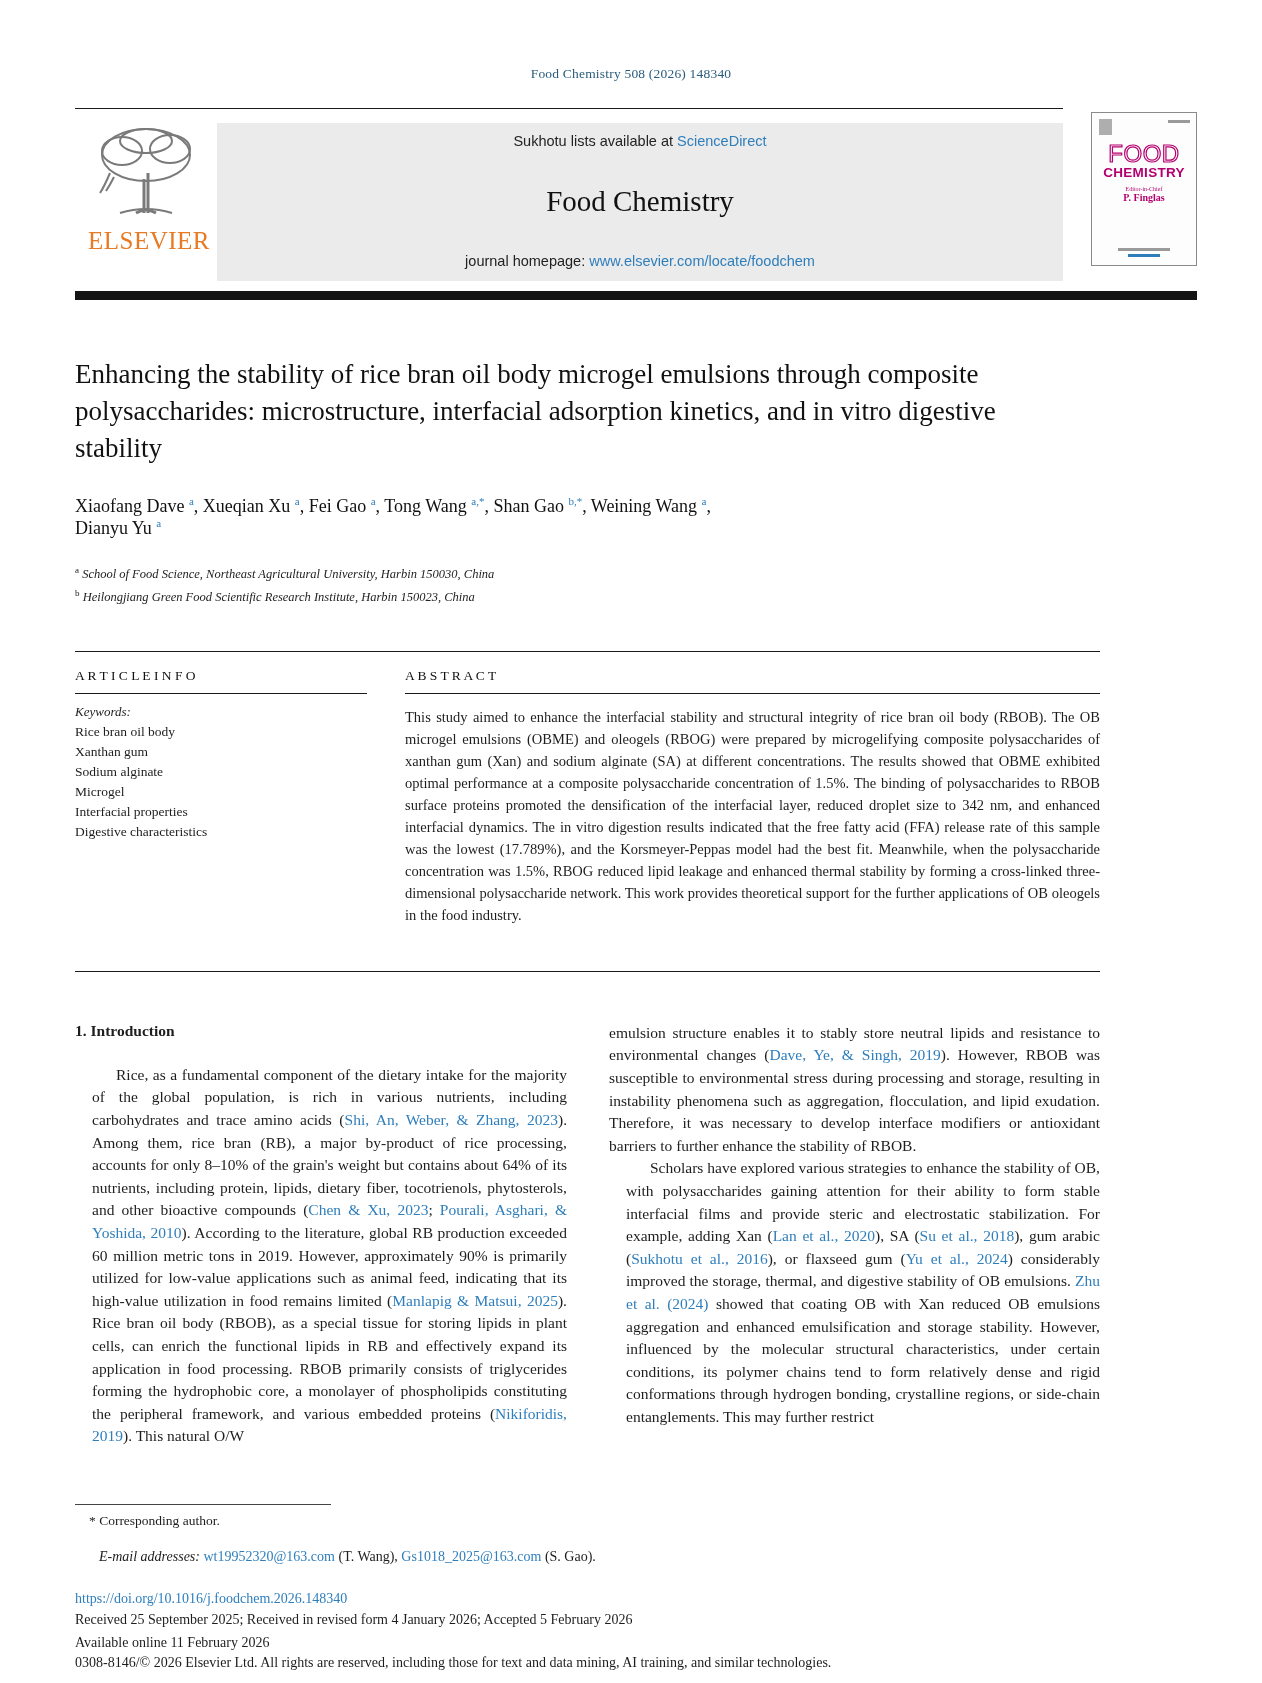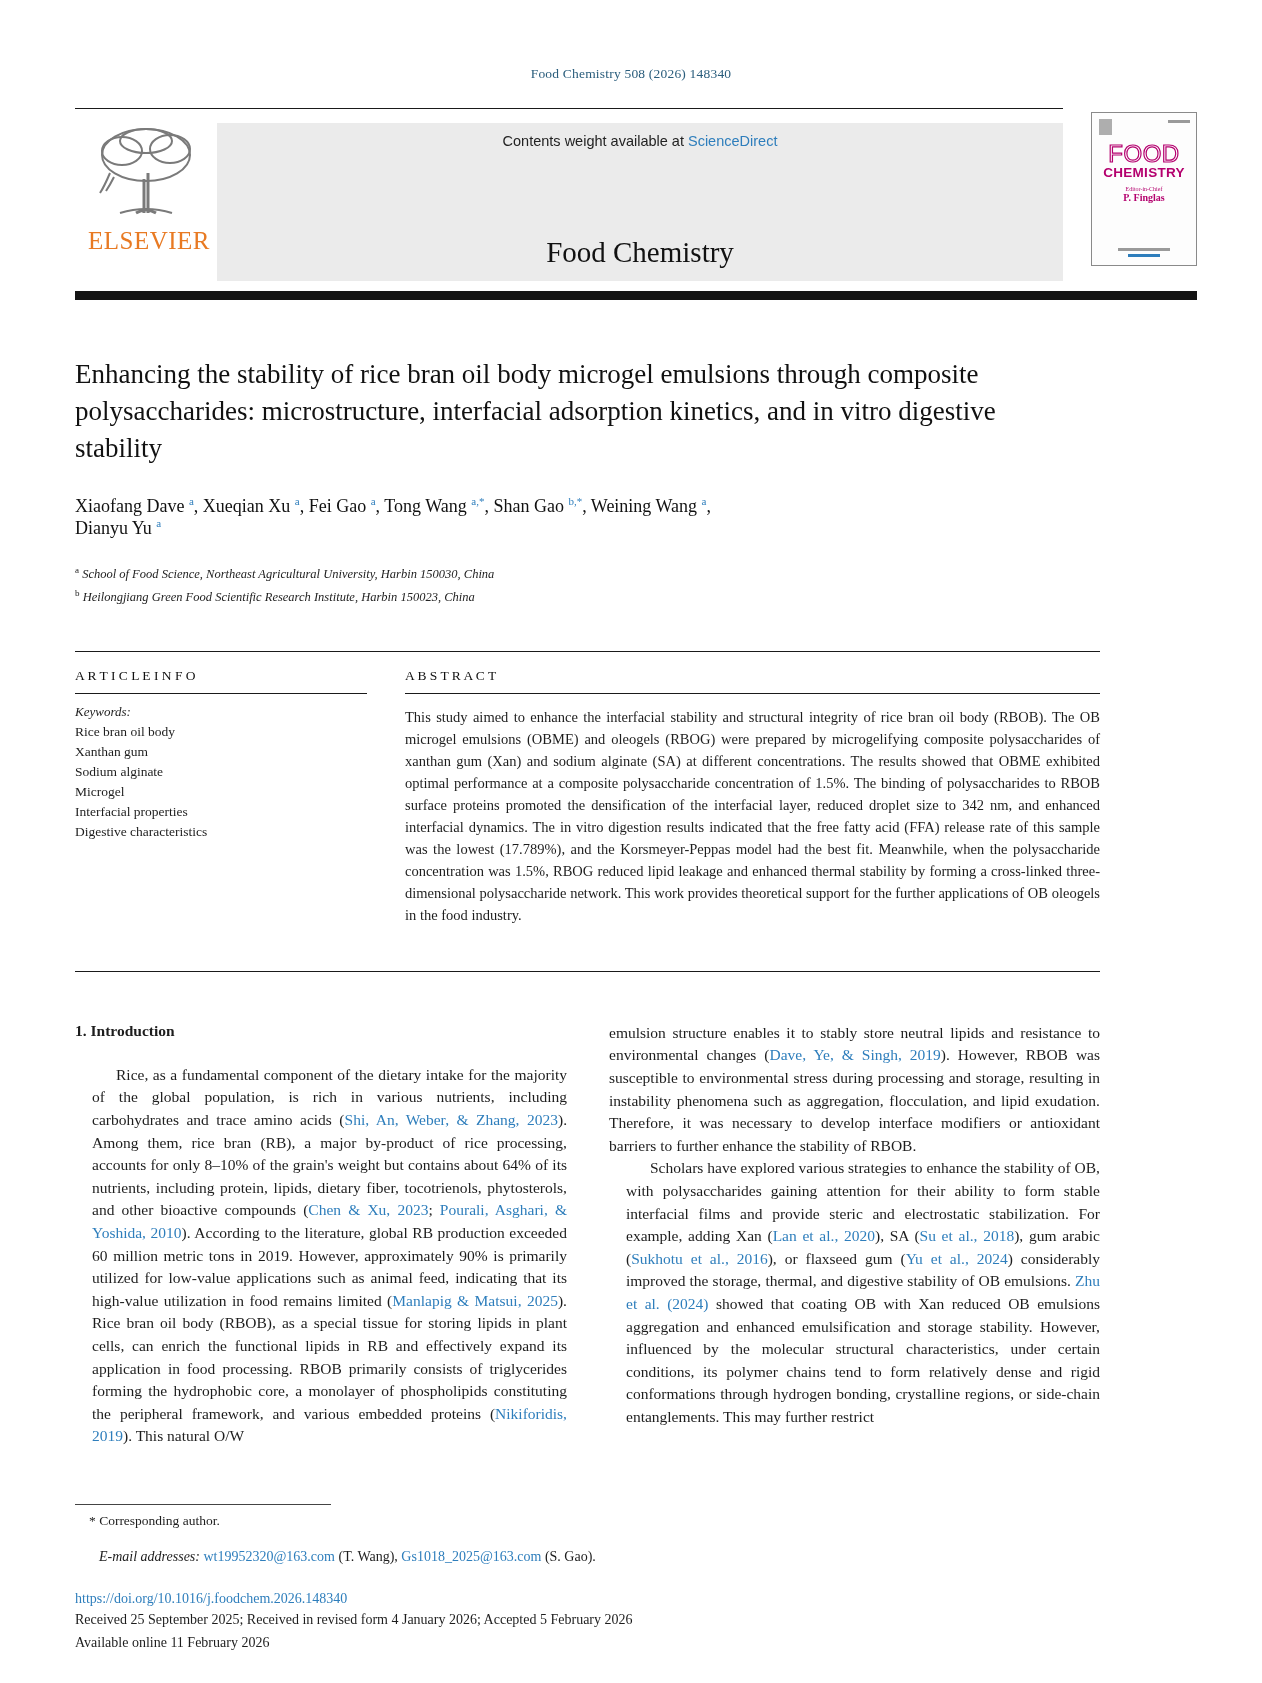--- a/index.html
+++ b/index.html
@@ -90,23 +90,26 @@
             <ellipse cx="56" cy="20" rx="26" ry="12"></ellipse>
             <path d="M54 58 L54 92 M58 52 L58 92 M46 92 Q56 86 66 92" stroke-width="3"></path>
             <path d="M20 52 Q14 66 10 72 M24 56 Q20 64 16 70"></path>
             <path d="M30 92 Q56 84 82 92" stroke-width="2"></path>
           </g>
         </svg>
         <div class="elsevier-word">ELSEVIER</div>
       </div>
       <div class="banner">
         <div class="contents-line">
-          <span>Contents weight available at </span><span class="link">ScienceDirect</span>
+          <span>Sukhotu lists available at </span><span class="link">ScienceDirect</span>
         </div>
         <div class="journal-name">Food Chemistry</div>
+        <div class="homepage-line">
+          <span>journal homepage: </span><span class="link">www.elsevier.com/locate/foodchem</span>
+        </div>
       </div>
     </div>
     <div class="cover">
       <div class="c-emblem"></div>
       <div class="c-issn"></div>
       <div class="c-food">FOOD</div>
       <div class="c-chem">CHEMISTRY</div>
       <div class="c-ed-label">Editor-in-Chief</div>
       <div class="c-ed-name">P. Finglas</div>
       <div class="c-foot1"></div>
@@ -160,16 +163,17 @@
       </div>
     </div>
 
     <div class="footnote">
       <div class="fn-rule"></div>
       <div class="fn-corresponding"><span>*</span><span> Corresponding author.</span></div>
       <div class="fn-emails"><span class="italic">E-mail addresses: </span><span class="link">wt19952320@163.com</span><span> (T. Wang), </span><span class="link">Gs1018_2025@163.com</span><span> (S. Gao).</span></div>
       <div class="doi-line"><span class="link">https://doi.org/10.1016/j.foodchem.2026.148340</span></div>
       <div class="meta-line">Received 25 September 2025; Received in revised form 4 January 2026; Accepted 5 February 2026</div>
       <div class="meta-line">Available online 11 February 2026</div>
+      <div class="issn-line">0308-8146/© 2026 Elsevier Ltd. All rights are reserved, including those for text and data mining, AI training, and similar technologies.</div>
     </div>
 
   </div>
 </div>
 
 </body></html>

